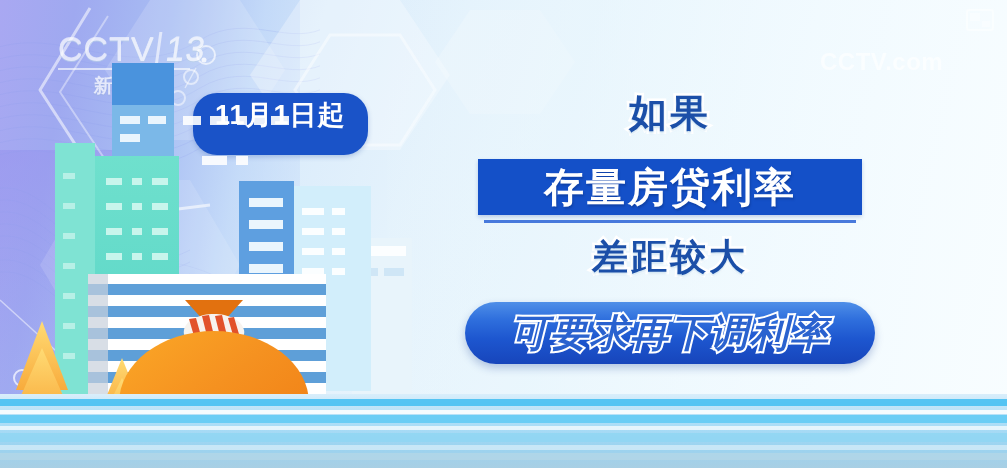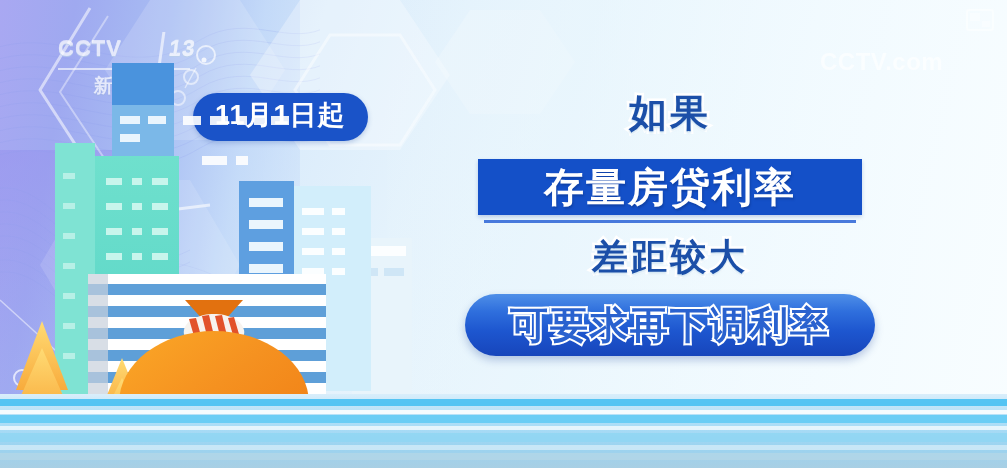--- a/index.html
+++ b/index.html
@@ -24,23 +24,23 @@
   .wave-wrap{position:absolute;left:-10px;top:0;width:330px;height:420px;opacity:.55;}
   .hex-wrap{position:absolute;left:0;top:0;width:1007px;height:468px;}
   .right-fade{
     position:absolute;right:0;top:0;width:620px;height:468px;
     background:linear-gradient(100deg,rgba(226,242,252,0) 0%,rgba(233,246,253,.55) 30%,rgba(243,251,255,.85) 70%,rgba(248,253,255,.95) 100%);
   }
 
   
   .logo{position:absolute;left:58px;top:32px;width:140px;height:62px;opacity:.72;}
   .logo-main{
-    font-size:22px;font-weight:bold;letter-spacing:1px;color:#ffffff;
+    font-size:34px;font-weight:normal;letter-spacing:1px;color:#ffffff;
     text-shadow:0 1px 0 #b9cfe8, 0 -1px 0 rgba(255,255,255,.9);
-    line-height:34px;display:flex;align-items:center;gap:36px;
+    line-height:34px;display:flex;align-items:center;
   }
   .logo-13{
     display:inline-block;margin-left:2px;padding:0 6px;
     border-left:3px solid rgba(255,255,255,.85);
     transform:skewX(-8deg);
   }
   .logo-rule{height:2px;background:rgba(255,255,255,.85);margin:2px 0 3px 0;width:132px;}
   .logo-sub{
     font-size:19px;color:#fff;letter-spacing:11px;font-weight:bold;
     text-shadow:0 1px 1px rgba(150,175,205,.55);
@@ -51,21 +51,21 @@
   .watermark{
     position:absolute;left:820px;top:48px;
     font-size:24px;font-weight:bold;letter-spacing:.5px;
     color:rgba(255,255,255,.62);
   }
   .corner-icon{position:absolute;right:12px;top:8px;width:30px;height:24px;opacity:.5;}
 
   
   .date-badge{
     position:absolute;left:193px;top:93px;
-    padding:7px 22px 11px 22px;
+    padding:7px 22px 25px 22px;
     background:#1a53c8;border-radius:24px;
     box-shadow:0 2px 5px rgba(30,70,160,.25);
   }
   .date-badge span{
     color:#fff;font-size:27px;font-weight:bold;letter-spacing:1px;
     line-height:30px;display:block;
   }
 
   
   .txt{position:absolute;left:470px;top:88px;width:400px;}
@@ -391,20 +391,20 @@
   <div class="stripe" style="bottom:8px;height:7px;background:#bcd9e6;opacity:.55;"></div>
 
   <div class="txt">
     <div class="line-outline" style="margin-bottom:20px;">如果</div>
 
     <div class="bar" style="margin:0 8px 18px 8px;">
       <span>存量房贷利率</span>
     </div>
 
 
-    <div class="line-outline small" style="margin-bottom:12px;">差距较大</div>
-
-    <div class="pill" style="margin:0 -5px;">
+    <div class="line-outline small" style="margin-bottom:20px;">差距较大</div>
+
+    <div class="pill" style="margin:0 -5px;font-style:italic;">
       <span>可要求再下调利率</span>
     </div>
   </div>
 
 </div>
 
 </body></html>

